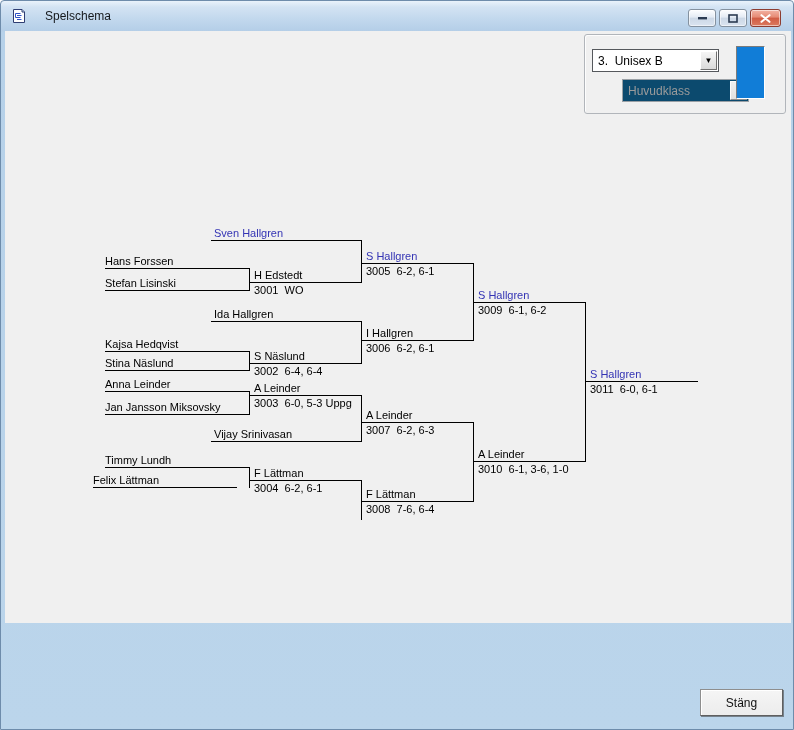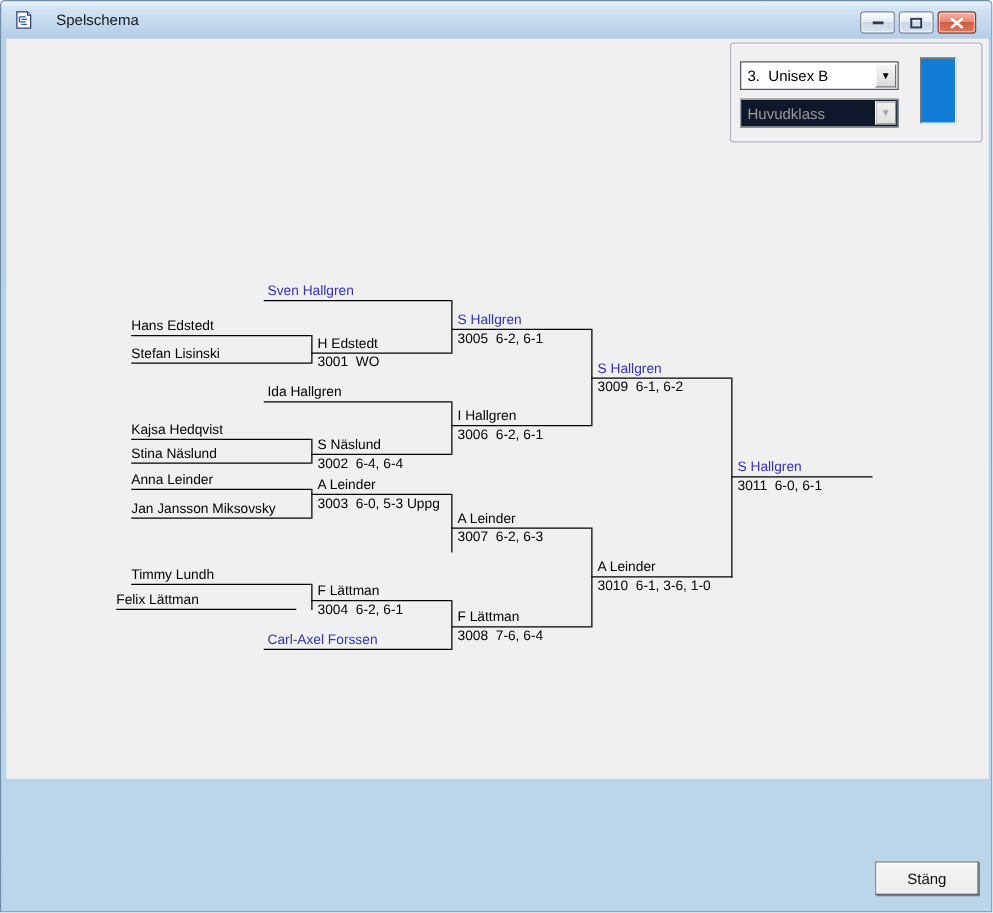--- a/index.html
+++ b/index.html
@@ -21,21 +21,21 @@
 
   
   .groupbox{position:absolute;left:579px;top:3px;width:200px;height:78px;border:1px solid #b1b5ba;
     border-radius:3px;box-shadow:inset 1px 1px 0 #fdfdfd;}
   .combo{position:absolute;left:7px;width:127px;height:23px;background:#fff;border:1px solid #55585c;
     box-sizing:border-box;font-size:12px;display:flex;align-items:center;color:#000;}
   .combo .value{padding-left:5px;white-space:pre;}
   .arrowbtn{position:absolute;right:1px;top:1px;bottom:1px;width:17px;
     background:linear-gradient(180deg,#f5f5f5,#dadada);border:1px solid;border-color:#ffffff #6f6f6f #6f6f6f #ffffff;
     display:flex;align-items:center;justify-content:center;font-size:8px;line-height:1;color:#000;box-sizing:border-box;}
-  .combo.disabled{background:#0f172a;border-color:#9aa0a5;color:#9b9b9b;}
+  .combo.disabled{background:#0c4a6e;border-color:#9aa0a5;color:#9b9b9b;margin-left:30px;}
   .combo.disabled .arrowbtn{color:#a5a5a5;background:linear-gradient(180deg,#efefef,#e0e0e0);border-color:#fbfbfb #8f8f8f #8f8f8f #fbfbfb;}
   .swatch{position:absolute;left:151px;top:11px;width:29px;height:53px;box-sizing:border-box;
     border:1px solid;border-color:#7b7b7b #ffffff #ffffff #7b7b7b;}
 
   
   .bracket{position:absolute;left:0;top:0;width:786px;height:696px;font-size:11px;color:#000;}
   .entry{position:absolute;height:15px;border-bottom:1px solid #000;}
   .entry .nm{position:absolute;bottom:1px;white-space:nowrap;}
   .entry .rs{position:absolute;top:17px;white-space:pre;color:#000;}
   .entry.blue .nm{color:#3333b4;}
@@ -98,21 +98,21 @@
       </div>
       <div class="swatch" style="background: rgb(17, 125, 215);"></div>
     </div>
 
     <div class="bracket">
 
       <div class="entry pad3 blue" style="left:206px;top:194px;width:150px">
         <span class="nm">Sven Hallgren</span>
       </div>
       <div class="entry pad0" style="left:100px;top:222px;width:144px">
-        <span class="nm">Hans Edstedt</span>
+        <span class="nm">Hans Forssen</span>
       </div>
       <div class="entry pad0" style="left:100px;top:244px;width:144px">
         <span class="nm">Stefan Lisinski</span>
       </div>
       <div class="entry pad5" style="left:244px;top:236px;width:112px">
         <span class="nm">H Edstedt</span>
         <span class="rs">3001  WO</span>
       </div>
       <div class="entry pad3" style="left:206px;top:275px;width:150px">
         <span class="nm">Ida Hallgren</span>
@@ -130,32 +130,32 @@
       <div class="entry pad0" style="left:100px;top:345px;width:144px">
         <span class="nm">Anna Leinder</span>
       </div>
       <div class="entry pad0" style="left:100px;top:368px;width:144px">
         <span class="nm">Jan Jansson Miksovsky</span>
       </div>
       <div class="entry pad5" style="left:244px;top:349px;width:112px">
         <span class="nm">A Leinder</span>
         <span class="rs">3003  6-0, 5-3 Uppg</span>
       </div>
+      <div class="entry pad3" style="left:206px;top:395px;width:150px">
+        <span class="nm">Vijay Srinivasan</span>
+      </div>
       <div class="entry pad0" style="left:100px;top:421px;width:144px">
         <span class="nm">Timmy Lundh</span>
       </div>
       <div class="entry pad0" style="left:88px;top:441px;width:144px">
         <span class="nm">Felix Lättman</span>
       </div>
       <div class="entry pad5" style="left:244px;top:434px;width:112px">
         <span class="nm">F Lättman</span>
         <span class="rs">3004  6-2, 6-1</span>
-      </div>
-      <div class="entry pad3 blue" style="left:206px;top:473px;width:150px">
-        <span class="nm">Carl-Axel Forssen</span>
       </div>
 
       <div class="entry pad5 blue" style="left:356px;top:217px;width:112px">
         <span class="nm">S Hallgren</span>
         <span class="rs">3005  6-2, 6-1</span>
       </div>
       <div class="entry pad5" style="left:356px;top:294px;width:112px">
         <span class="nm">I Hallgren</span>
         <span class="rs">3006  6-2, 6-1</span>
       </div>

